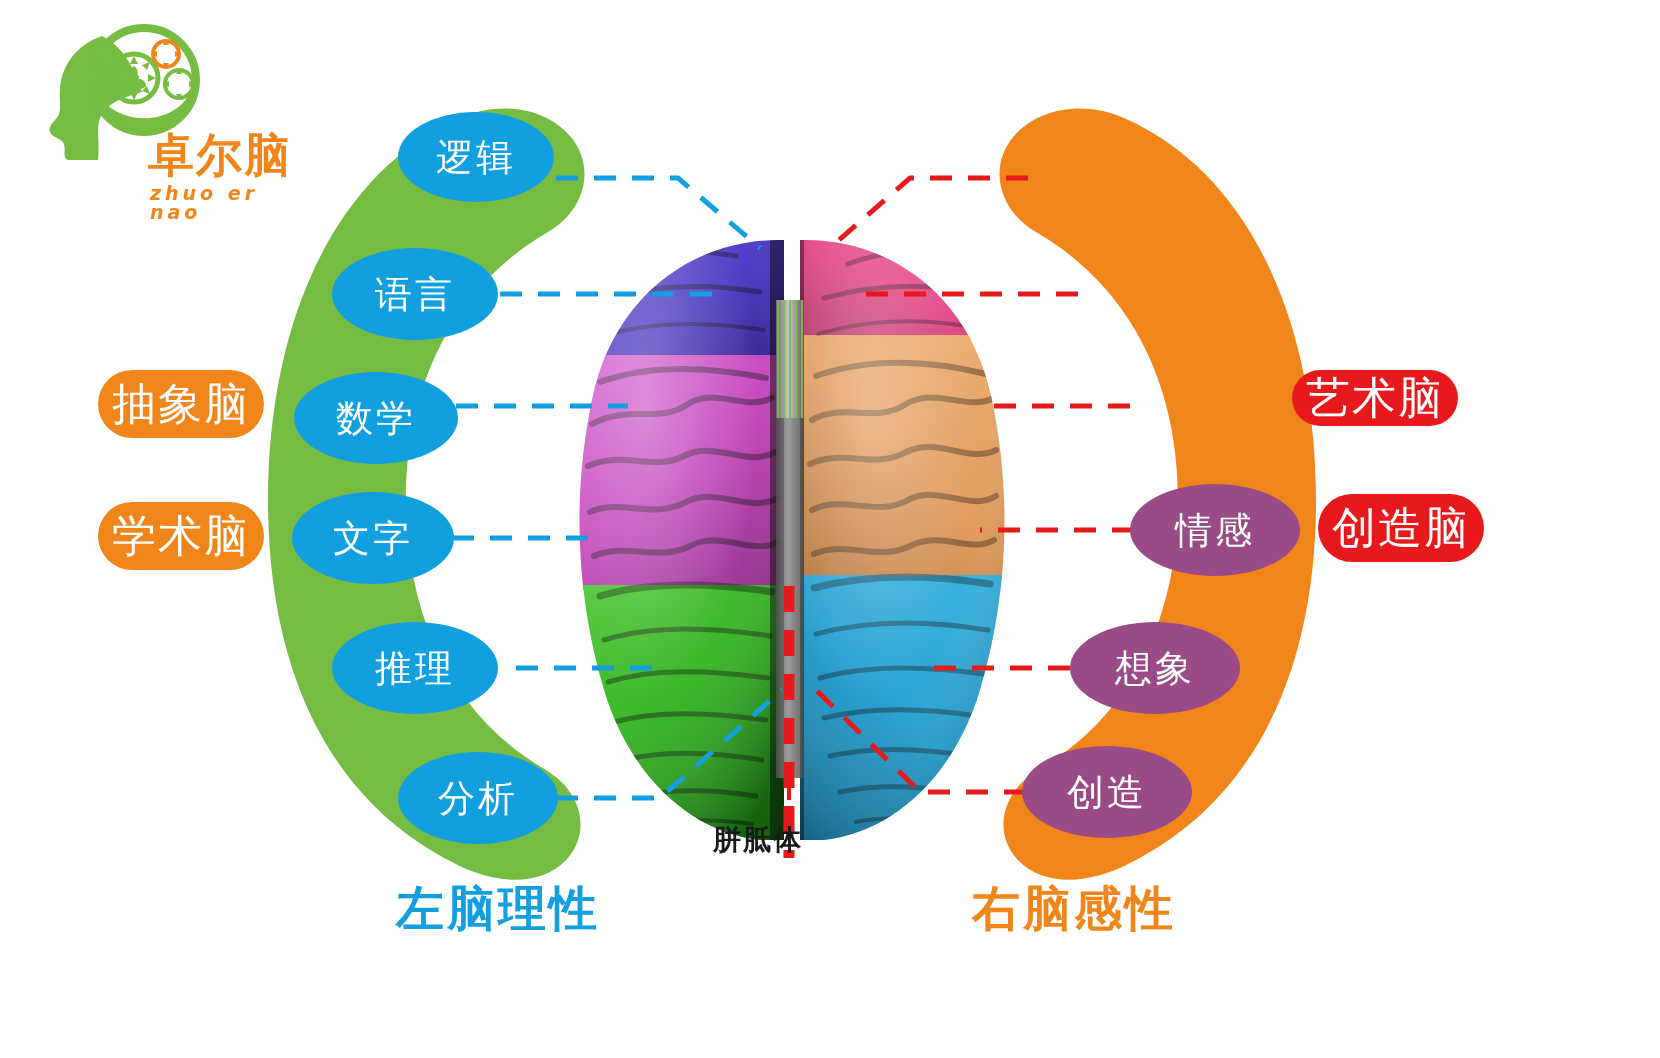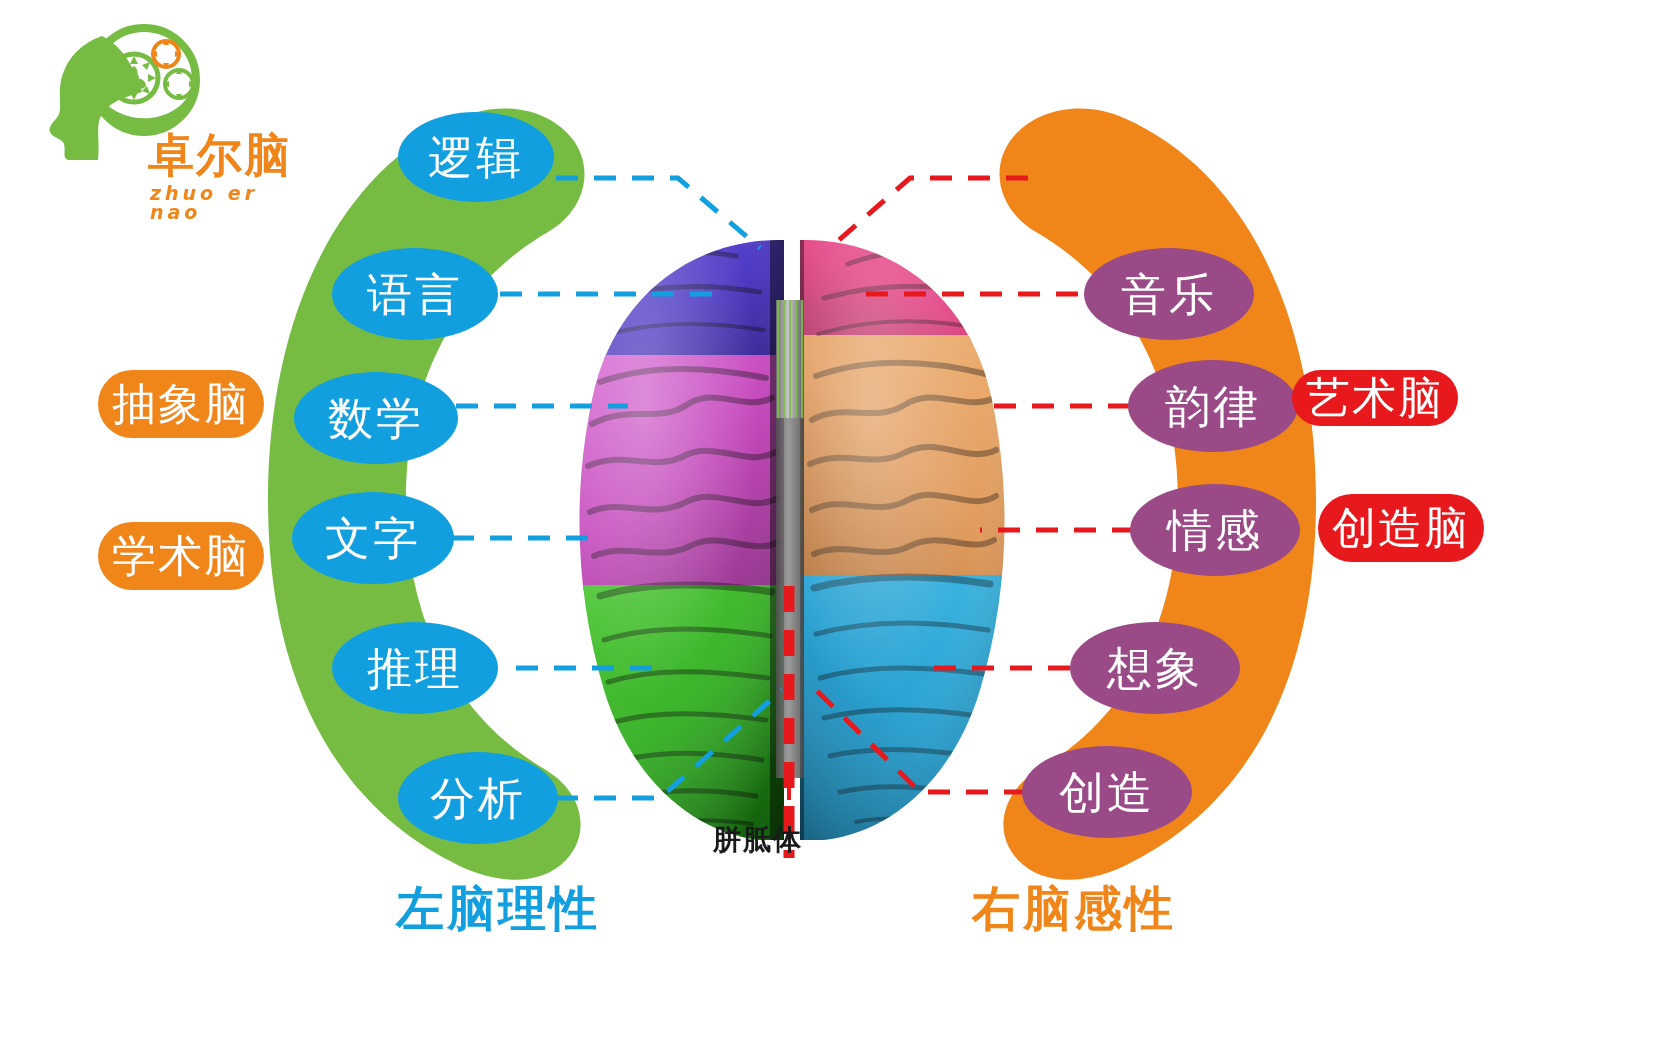--- a/index.html
+++ b/index.html
@@ -31,21 +31,21 @@
     font-size:19px;font-weight:bold;color:#f08519;
     letter-spacing:4px;font-style:italic;line-height:1;
     font-family:"DejaVu Sans","Liberation Sans",sans-serif;
   }
 
   
   .node{
     position:absolute;
     display:flex;align-items:center;justify-content:center;
     color:#ffffff;
-    font-size:45px;
+    font-size:37px;
     font-weight:400;
     letter-spacing:3px;
     border-radius:50%;
     white-space:nowrap;
     line-height:1;
     text-align:left;
   }
   .node.left{background:#119fe0;}
   .node.right{background:#9a4a86;}
 
@@ -315,28 +315,26 @@
     <div class="logo-py">zhuo er nao</div>
   </div>
 
   <div class="node left" style="left:398px;top:112px;width:156px;height:90px;">逻辑</div>
   <div class="node left" style="left:332px;top:248px;width:166px;height:92px;">语言</div>
   <div class="node left" style="left:294px;top:372px;width:164px;height:92px;">数学</div>
   <div class="node left" style="left:292px;top:492px;width:162px;height:92px;">文字</div>
   <div class="node left" style="left:398px;top:752px;width:160px;height:92px;">分析</div>
   <div class="node left" style="left:332px;top:622px;width:166px;height:92px;">推理</div>
 
-  <div class="node right" style="left:1084px;top:248px;width:170px;height:92px;">音乐</div>
-  <div class="node right" style="left:1128px;top:360px;width:170px;height:92px;">韵律</div>
   <div class="node right" style="left:1130px;top:484px;width:170px;height:92px;">情感</div>
   <div class="node right" style="left:1070px;top:622px;width:170px;height:92px;">想象</div>
   <div class="node right" style="left:1022px;top:746px;width:170px;height:92px;">创造</div>
 
   <div class="pill orange" style="left:98px;top:370px;width:166px;height:68px;">抽象脑</div>
-  <div class="pill orange" style="left:98px;top:502px;width:166px;height:68px;margin-top:20px;">学术脑</div>
+  <div class="pill orange" style="left:98px;top:502px;width:166px;height:68px;">学术脑</div>
 
   <div class="pill red" style="left:1292px;top:370px;width:166px;height:56px;">艺术脑</div>
   <div class="pill red" style="left:1318px;top:494px;width:166px;height:68px;">创造脑</div>
 
   <div class="cc-label" style="left:713px;top:826px;">胼胝体</div>
 
   <div class="caption blue" style="left:396px;top:884px;">左脑理性</div>
 
   <div class="caption orange" style="left:972px;top:884px;">右脑感性</div>
 

